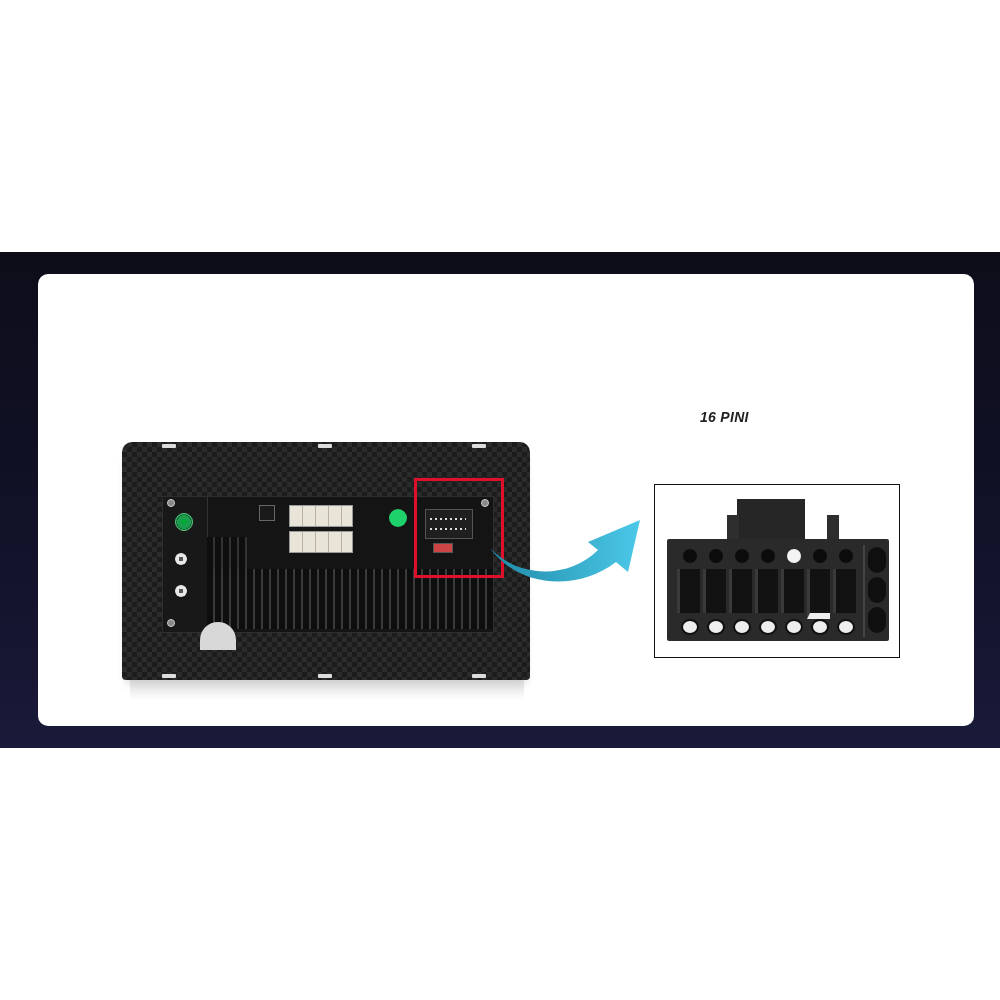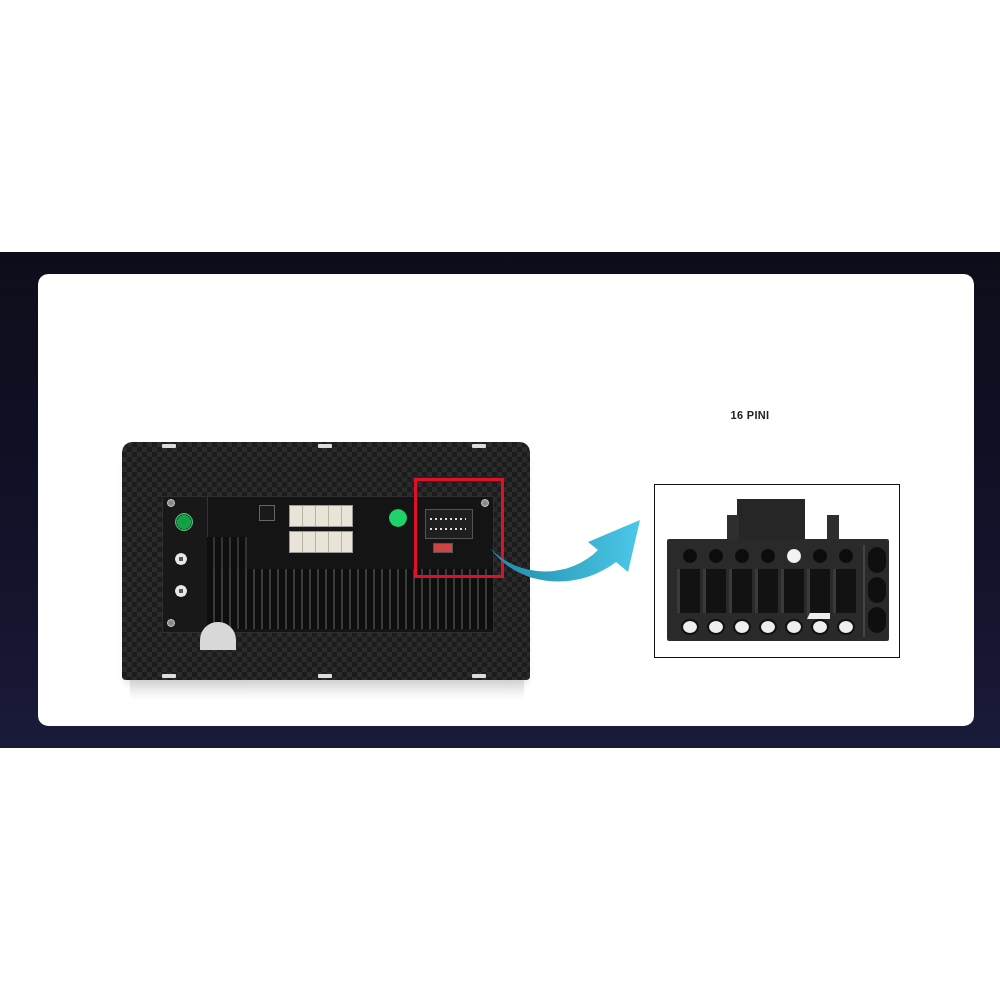--- a/index.html
+++ b/index.html
@@ -9,22 +9,22 @@
     }
     .band {
       position: absolute; left: 0; top: 252px; width: 1000px; height: 496px;
       background: linear-gradient(180deg, #0d0d1a 0%, #12122a 60%, #1a1a3a 100%);
     }
     .card {
       position: absolute; left: 38px; top: 274px; width: 936px; height: 452px;
       background: #ffffff; border-radius: 10px;
     }
     .label {
-      position: absolute; left: 700px; top: 409px; width: 100px; text-align: center;
-      font-size: 11px; font-weight: bold; color: #222; letter-spacing: 0.3px;
+      position: absolute; left: 700px; top: 409px; width: 100px; text-align: left;
+      font-size: 14px; font-weight: bold; color: #222; letter-spacing: 0.3px; font-style: italic;
     }
     
     .unit {
       position: absolute; left: 122px; top: 442px; width: 408px; height: 238px;
       border-radius: 10px 10px 4px 4px;
       background-color: #1c1c1c;
       background-image:
         linear-gradient(45deg, #2b2b2b 25%, transparent 25%, transparent 75%, #2b2b2b 75%),
         linear-gradient(45deg, #2b2b2b 25%, transparent 25%, transparent 75%, #2b2b2b 75%);
       background-size: 10px 10px;

